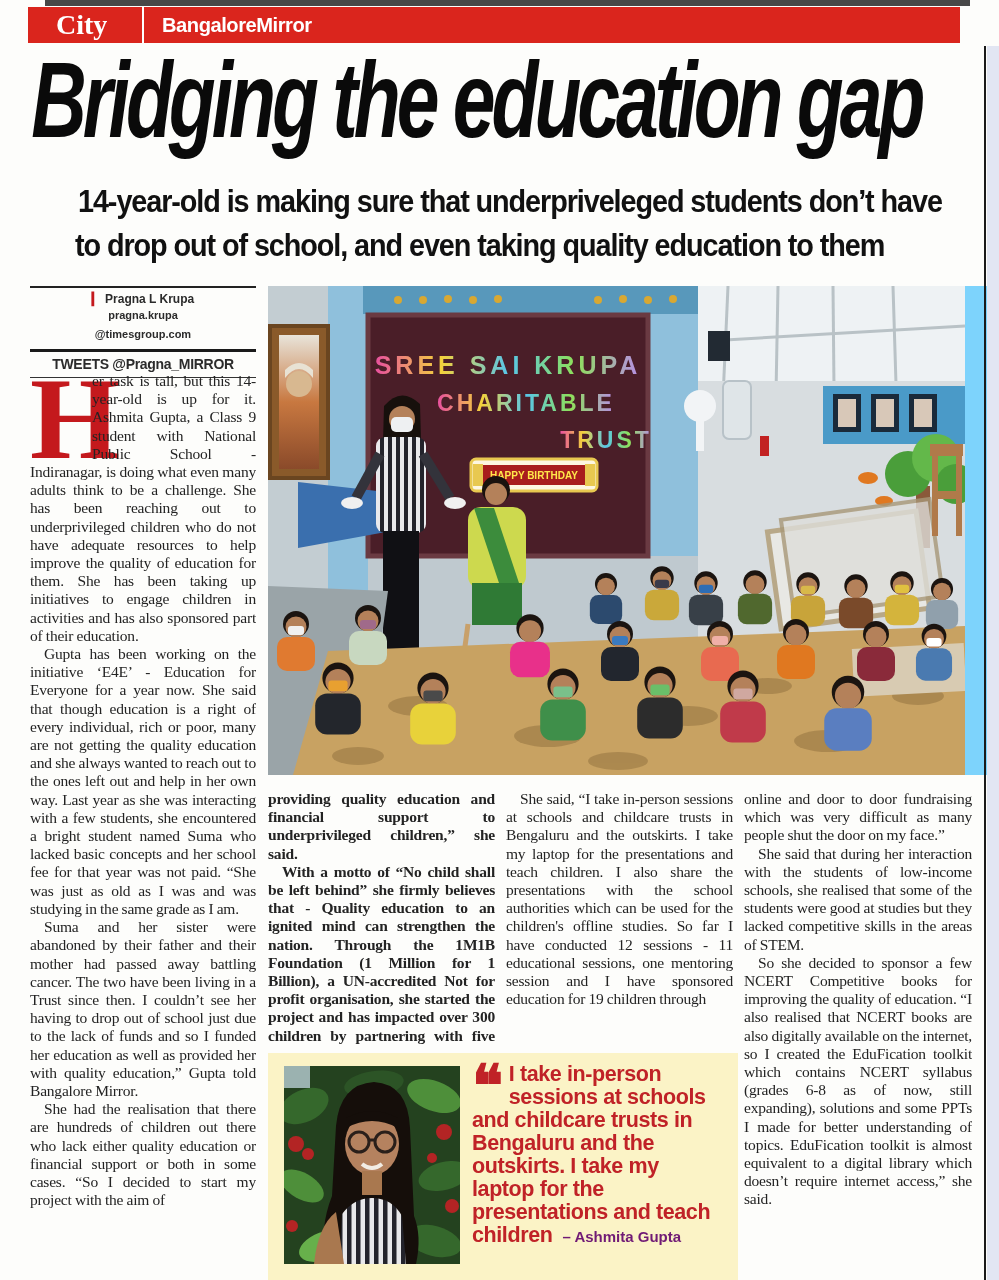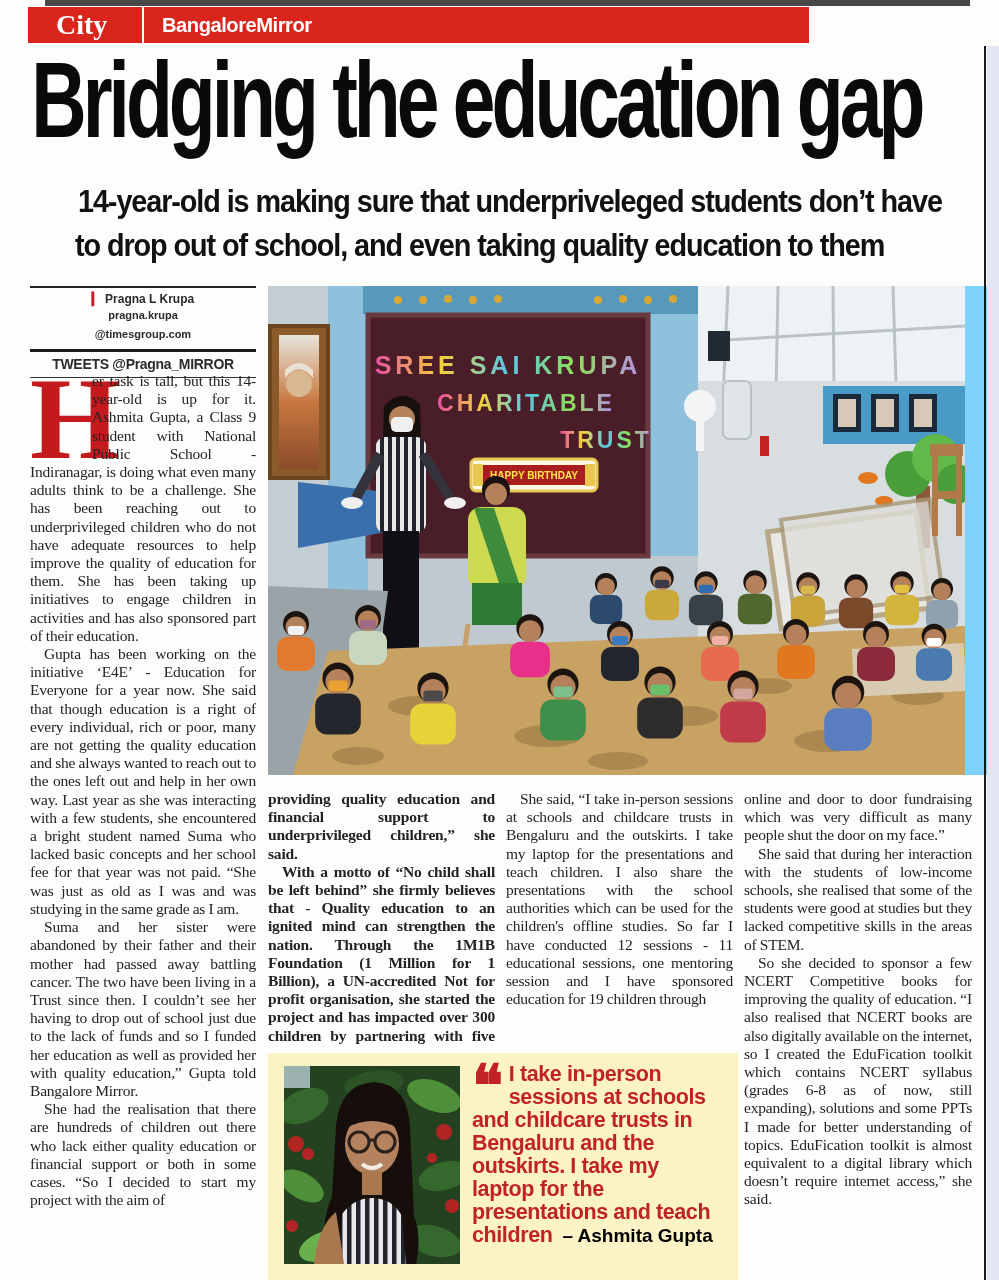--- a/index.html
+++ b/index.html
@@ -1,26 +1,26 @@
 <!DOCTYPE html>
 <html><head>
 <meta charset="utf-8">
 <style>
   html,body{margin:0;padding:0;background:#ffffff;}
   .page{position:relative;width:999px;height:1280px;background:#fdfdfb;overflow:hidden;
         font-family:"Liberation Serif",serif;color:#232323;}
   .top-strip{position:absolute;left:45px;top:0;width:925px;height:6px;background:#484848;}
-  .masthead{position:absolute;left:28px;top:7px;width:781px;height:36px;background:#da251d;
+  .masthead{position:absolute;left:28px;top:7px;width:932px;height:36px;background:#da251d;
             display:flex;align-items:center;}
   .masthead .section{font-family:"Liberation Serif",serif;font-weight:bold;color:#fff;
             font-size:28px;padding-left:28px;width:82px;}
   .masthead .sep{width:2px;height:36px;background:#fff;margin-left:4px;}
   .masthead .paper{font-family:"Liberation Sans",sans-serif;font-weight:bold;color:#fff;
             font-size:21px;letter-spacing:-0.5px;margin-left:18px;transform:scaleX(.96);transform-origin:0 50%;}
-  .headline{position:absolute;left:30px;top:46px;width:940px;height:132px;overflow:visible;}
+  .headline{position:absolute;left:30px;top:46px;width:940px;height:132px;overflow:visible;font-style:italic;}
   .headline span{display:inline-block;white-space:nowrap;font-family:"Liberation Sans",sans-serif;
             font-weight:bold;font-size:96px;letter-spacing:-5px;color:#0a0a0a;
             transform:scale(.80,1.12);transform-origin:6px 60%;}
   .subhead{position:absolute;left:30px;top:182px;width:940px;text-align:left;
             font-family:"Liberation Sans",sans-serif;font-weight:bold;color:#111;}
   .subhead div{line-height:38px;}
   .subhead span{display:inline-block;white-space:nowrap;font-size:32px;letter-spacing:-1.2px;
             transform:scaleX(.90);transform-origin:50% 50%;}
   .byline{position:absolute;left:30px;top:286px;width:226px;font-family:"Liberation Sans",sans-serif;
             color:#2b2b2b;text-align:center;}
@@ -42,21 +42,21 @@
   #col4{left:744px;top:790px;width:228px;height:482px;}
   .dropcap{float:left;font-family:"Liberation Serif",serif;font-weight:bold;color:#c4191d;
        font-size:116px;line-height:88px;height:88px;width:56px;margin:3px 6px 0 0;text-align:center;}
   .quote-box{position:absolute;left:268px;top:1053px;width:470px;height:227px;background:#fbf3c6;}
   .quote-photo{position:absolute;left:16px;top:13px;width:176px;height:198px;overflow:hidden;background:#2a4a26;}
   .quote-body{position:absolute;left:204px;top:10px;width:254px;height:208px;
        font-family:"Liberation Sans",sans-serif;font-weight:bold;color:#c02227;
        font-size:21.5px;line-height:23px;letter-spacing:-0.4px;}
   .quote-glyph{float:left;font-family:"Liberation Serif",serif;font-size:58px;line-height:44px;
        margin:2px 6px 0 0;color:#c02227;}
-  .quote-attr{font-size:19px;color:#000000;letter-spacing:0;margin-left:10px;white-space:nowrap;}
+  .quote-attr{font-size:15px;color:#701a75;letter-spacing:0;margin-left:10px;white-space:nowrap;}
   .edge-line{position:absolute;left:984px;top:46px;width:2px;height:1234px;background:#1a1a1a;}
   .edge-strip{position:absolute;left:987px;top:46px;width:12px;height:1234px;background:#e2e6f3;}
 </style>
 </head>
 <body>
 
 <div class="page">
 
   <div class="top-strip"></div>
 

